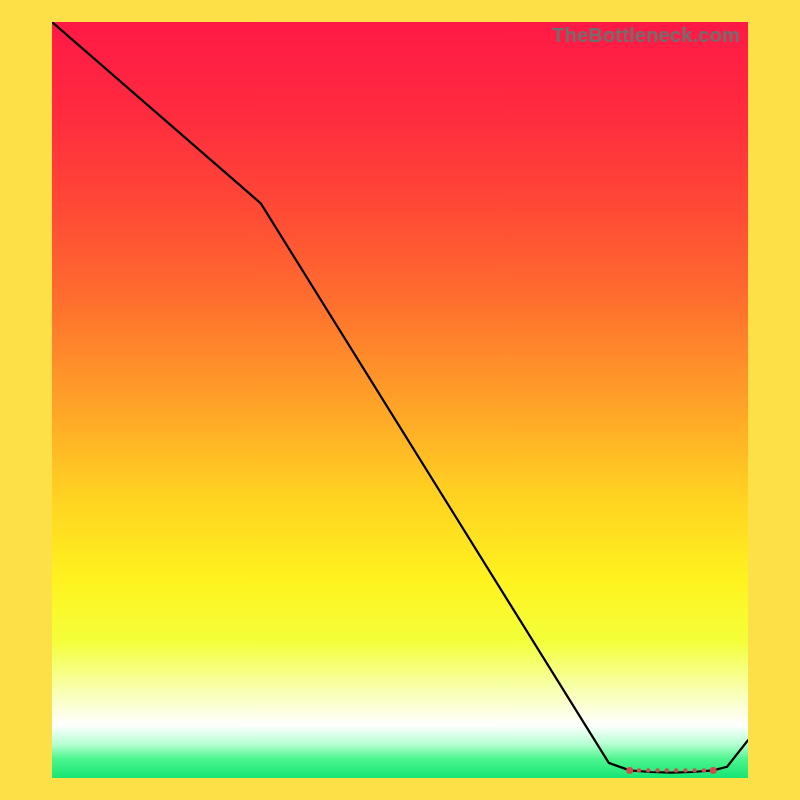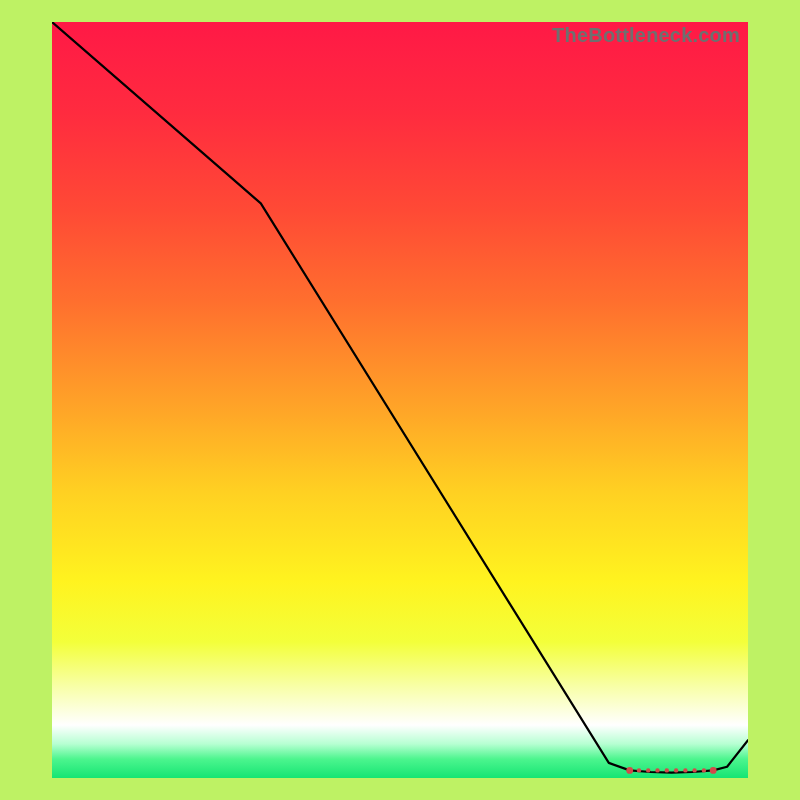--- a/index.html
+++ b/index.html
@@ -8,21 +8,21 @@
     width: 800px;
     height: 800px;
     background: #000;
     font-family: Arial, Helvetica, sans-serif;
     overflow: hidden;
   }
   .frame {
     position: relative;
     width: 800px;
     height: 800px;
-    background: #bef264;
+    background: #fde047;
   }
   .plot-area {
     position: absolute;
     left: 52px;
     top: 22px;
     width: 696px;
     height: 756px;
     overflow: hidden;
   }
   .watermark {

